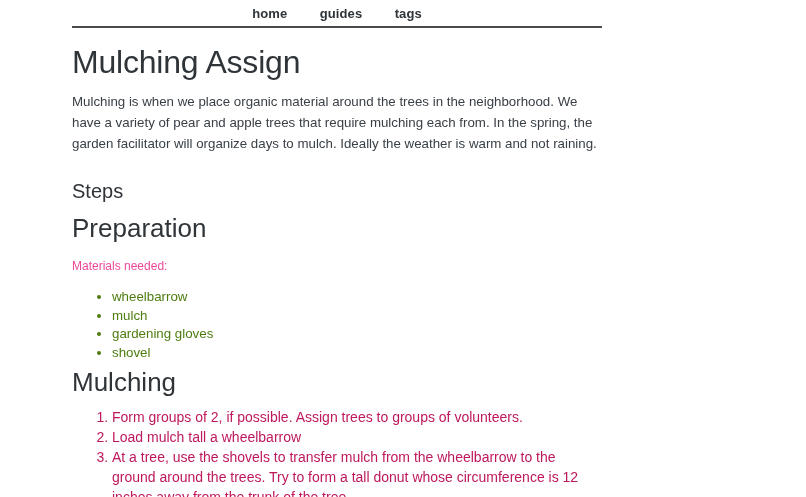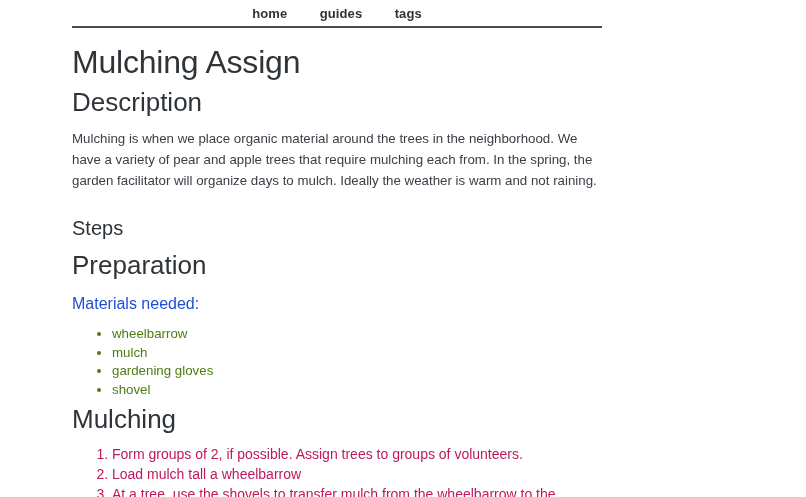--- a/index.html
+++ b/index.html
@@ -80,24 +80,24 @@
 
   p.body-text {
     font-size: 13.3px;
     line-height: 21px;
     margin: 9px 0 0 0;
     color: #3a4047;
     text-align: left;
   }
 
   p.lead-in {
-    font-size: 16px;
+    font-size: 12px;
     line-height: 21px;
     margin: 11px 0 11px 0;
-    color: #1d4ed8;
+    color: #ec4899;
   }
 
   ul.materials {
     margin: 7px 0 0 0;
     padding-left: 40px;
     list-style-type: disc;
   }
   ul.materials li {
     font-size: 13.3px;
     line-height: 18.5px;
@@ -127,21 +127,20 @@
   <nav class="nav">
     <a class="nav-link" href="#">home</a>
     <a class="nav-link" href="#">guides</a>
     <a class="nav-link" href="#">tags</a>
   </nav>
 
   <main class="content">
 
     <h1 class="doc-title">Mulching Assign</h1>
 
-    <h2 class="subhead">Description</h2>
 
     <p class="body-text">Mulching is when we place organic material around the trees in the neighborhood. We have a variety of pear and apple trees that require mulching each from. In the spring, the garden facilitator will organize days to mulch. Ideally the weather is warm and not raining.</p>
 
     <h1 class="section-title">Steps</h1>
 
     <h2 class="subhead">Preparation</h2>
 
     <p class="lead-in">Materials needed:</p>
 
     <ul class="materials">

